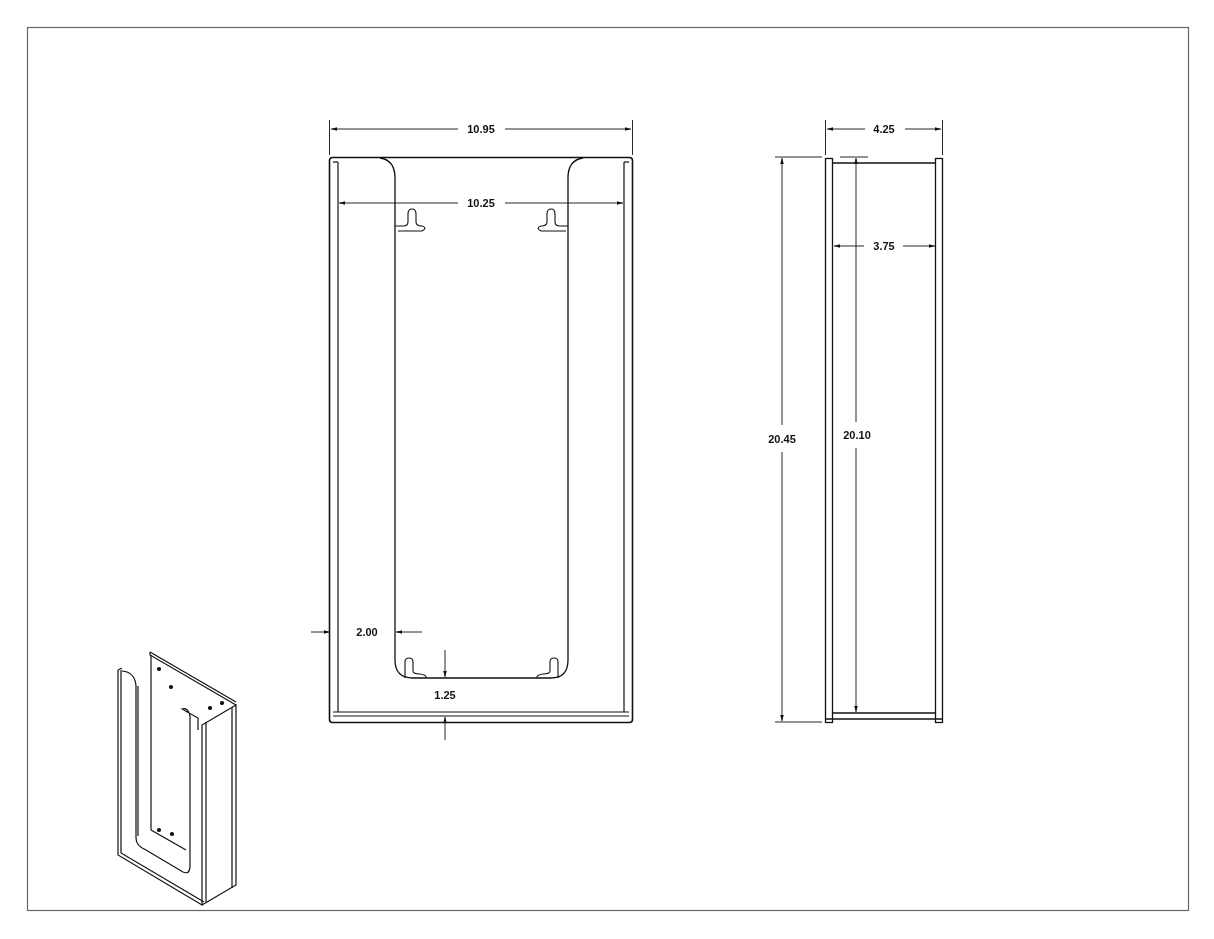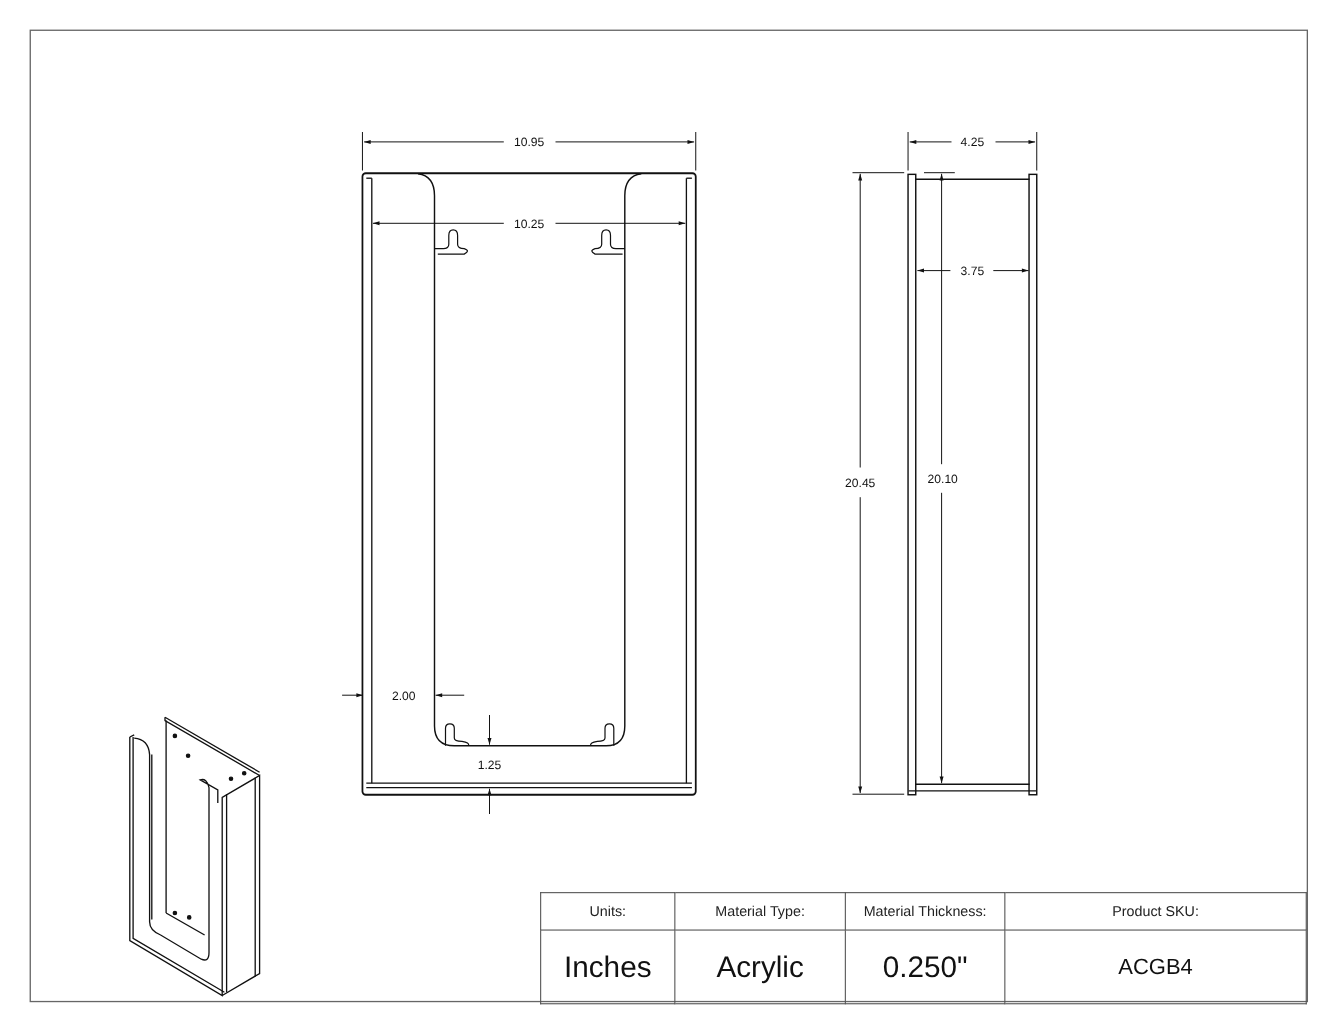--- a/index.html
+++ b/index.html
@@ -1,17 +1,17 @@
 <!DOCTYPE html>
 <html><head>
 <meta charset="utf-8">
 <style>
   html,body{margin:0;padding:0;background:#ffffff;}
   body{width:1214px;height:939px;position:relative;overflow:hidden;font-family:"Liberation Sans",sans-serif;color:#111;}
-  #sheet{position:absolute;left:0;top:0;width:1214px;height:939px;}
+  #sheet{position:absolute;left:0;top:0;width:1214px;height:939px;font-weight:bold;}
   svg text{font-family:"Liberation Sans",sans-serif;}
   .tb{position:absolute;left:491px;top:811px;width:697px;height:100px;border-collapse:collapse;}
   .tb td{border:1px solid #555;text-align:center;padding:0;}
   .tb .hdr td{height:33px;font-size:13px;color:#222;}
   .tb .val td{height:66px;font-size:27px;color:#111;}
   .tb .val td.sku{font-size:20px;}
 </style>
 </head>
 <body>
 
@@ -112,29 +112,13 @@
 
     <circle cx="159" cy="669" r="1.5" fill="#111"></circle>
     <circle cx="171" cy="687" r="1.5" fill="#111"></circle>
     <circle cx="210" cy="708" r="1.5" fill="#111"></circle>
     <circle cx="222" cy="703" r="1.5" fill="#111"></circle>
     <circle cx="159" cy="830" r="1.5" fill="#111"></circle>
     <circle cx="172" cy="834" r="1.5" fill="#111"></circle>
   </g>
 </svg>
 
-<table class="tb">
-  <tbody>
-        <tr class="hdr">
-    <td style="width:121px">Units:</td>
-    <td style="width:154px">Material Type:</td>
-    <td style="width:144px">Material Thickness:</td>
-    <td>Product SKU:</td>
-  </tr>
-  <tr class="val">
-    <td>Inches</td>
-    <td>Acrylic</td>
-    <td>0.250"</td>
-    <td class="sku">ACGB4</td>
-  </tr>
-</tbody>
-    </table>
 </div>
 
 </body></html>

